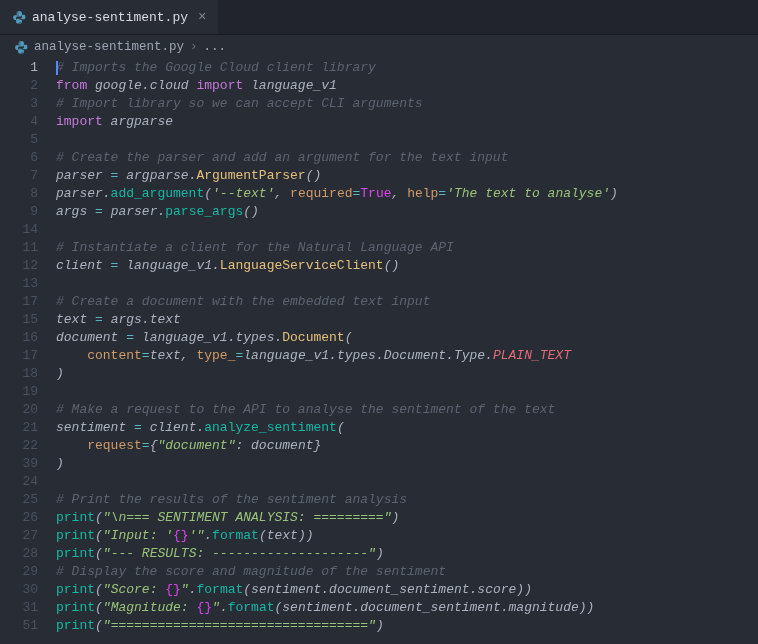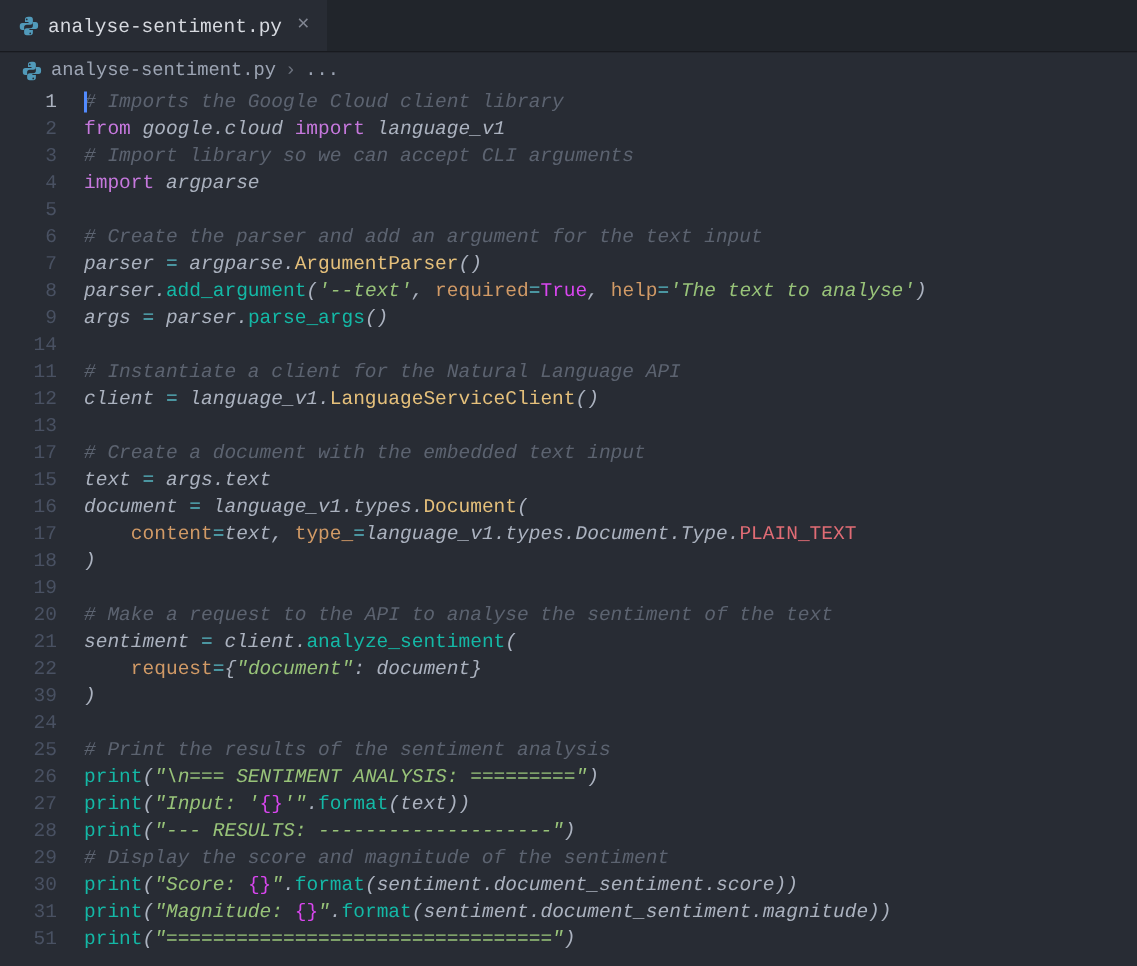--- a/index.html
+++ b/index.html
@@ -71,21 +71,21 @@
     background: #528bff;
   }
   
   .cm  { color: #5c6370; font-style: italic; }   
   .kw  { color: #c678dd; }                        
   .fn  { color: #14b8a6; }                        
   .cls { color: #e5c07b; text-align: right; }                        
   .str { color: #98c379; font-style: italic; }                        
   .op  { color: #56b6c2; }                        
   .const { color: #d946ef; }                      
-  .var { color: #e06c75; }                        
+  .var { color: #e06c75; font-style: italic; }                        
   .pln { color: #abb2bf; font-style: italic; }                        
   .param { color: #d19a66; }                      
 </style>
 </head>
 <body>
 
 <div class="tabbar">
   <div class="tab">
     <svg class="icon-py" width="14" height="14" viewBox="0 0 24 24" fill="currentColor">
         <path d="M12 2C9 2 8 3 8 5v3h4v1H5c-2 0-3 1-3 4s1 4 3 4h2v-3c0-2 1-3 3-3h4c2 0 3-1 3-3V5c0-2-1-3-3-3h-2zm-2 2a1 1 0 110 2 1 1 0 010-2z"></path>

